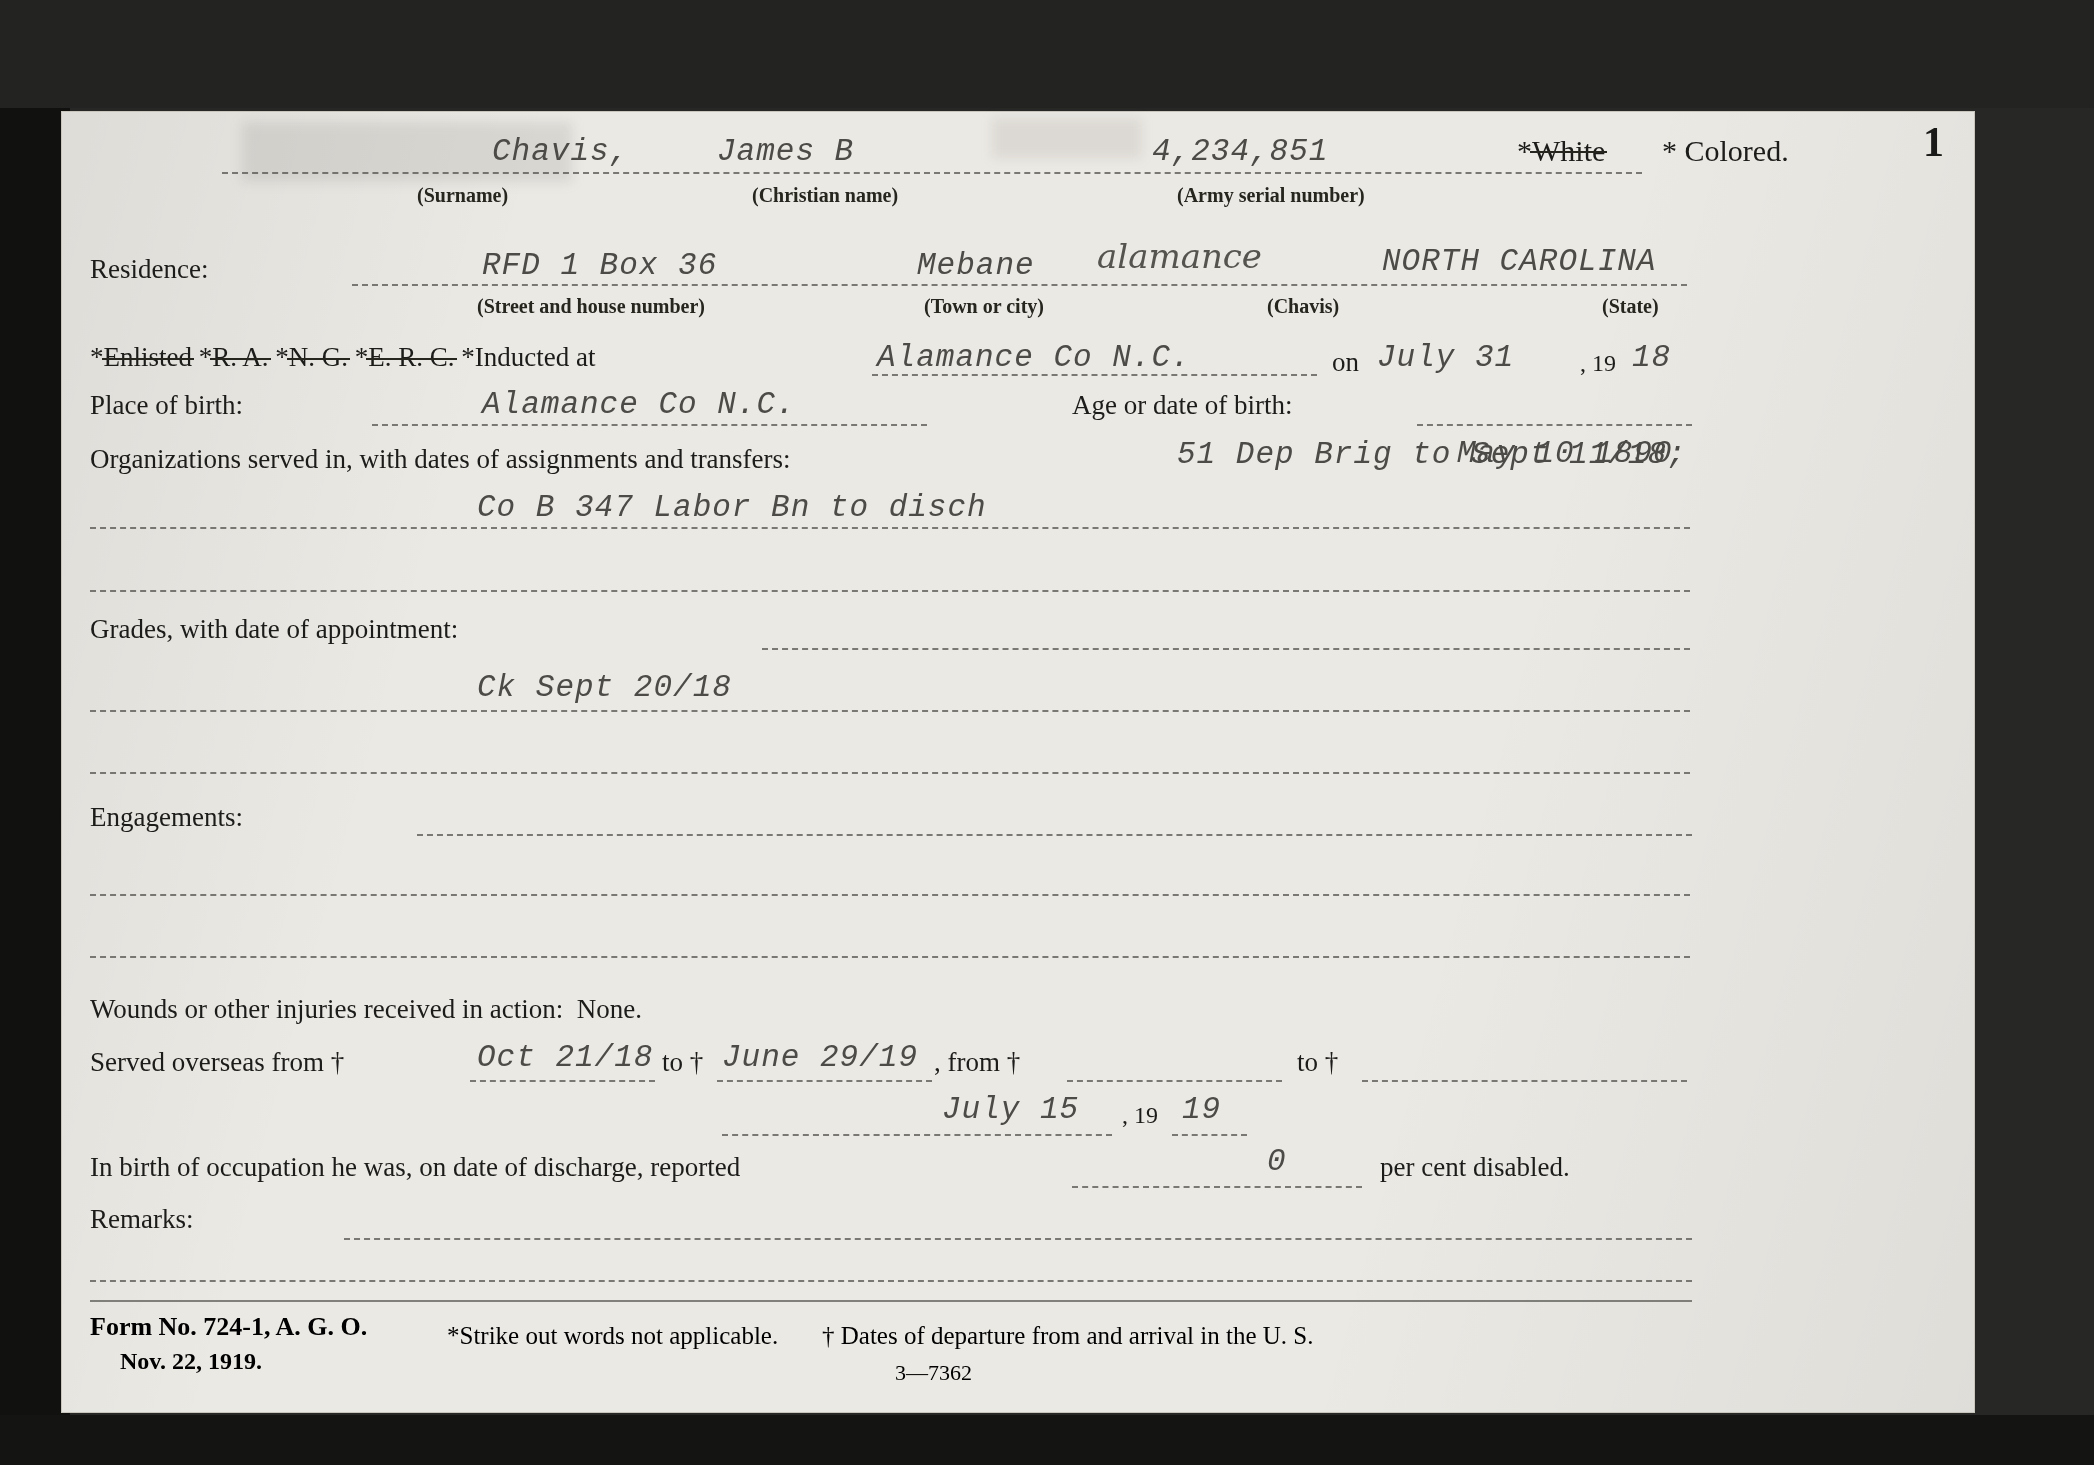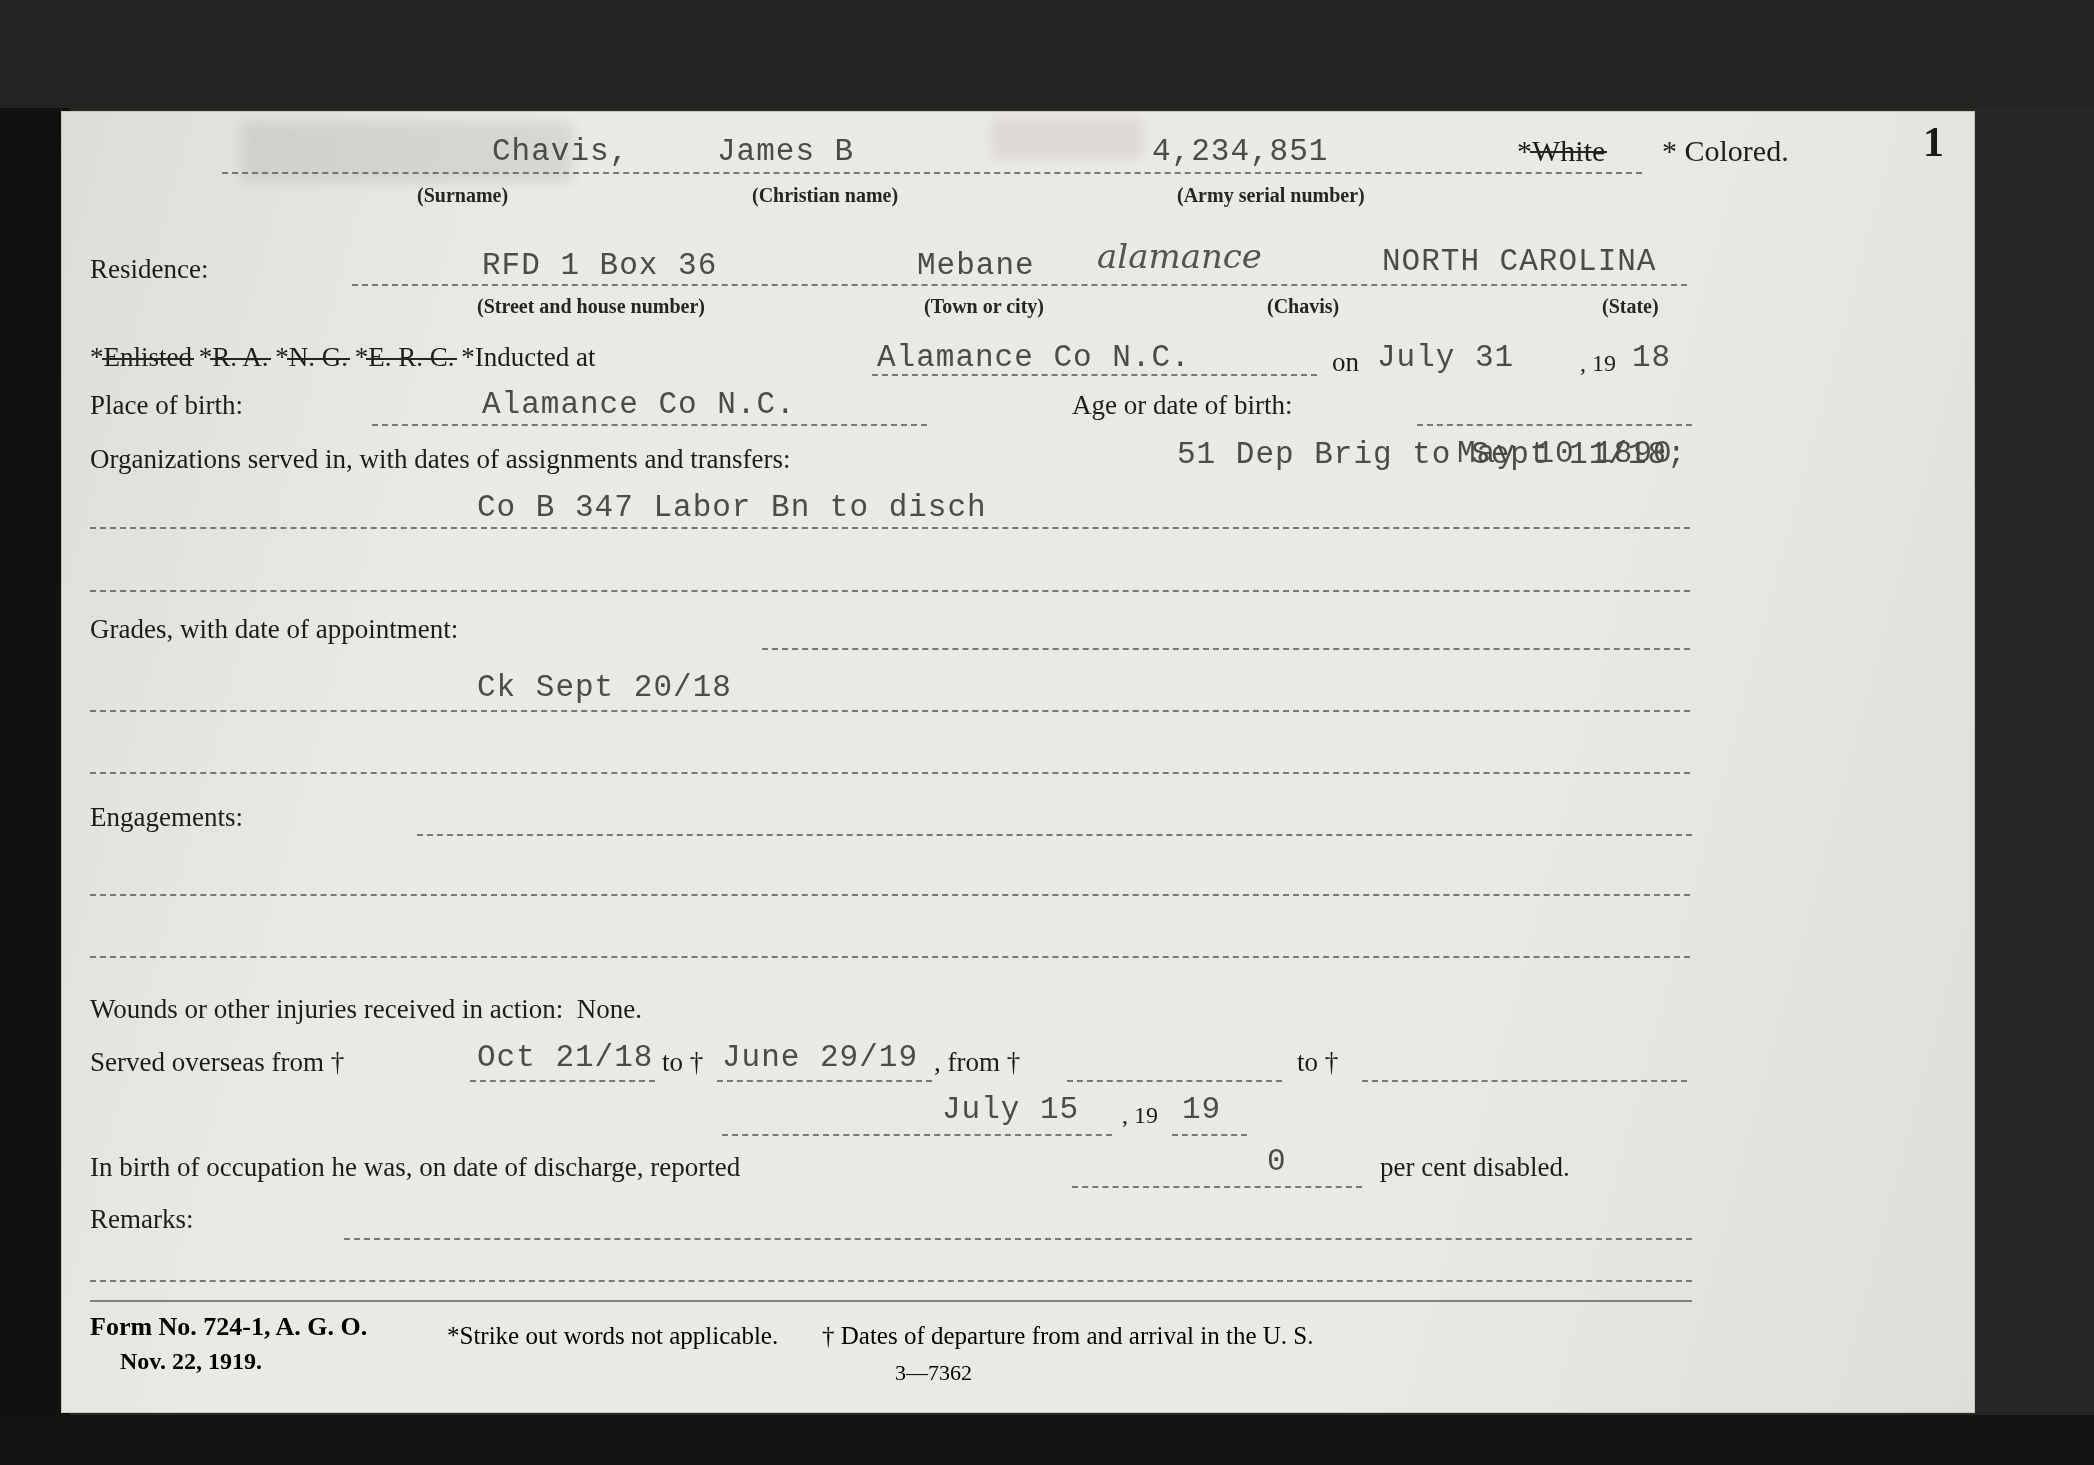--- a/index.html
+++ b/index.html
@@ -36,21 +36,21 @@
   .rule{position:absolute;height:0;border-bottom:2px dashed #55534e;opacity:.75;}
   .ruleSolid{position:absolute;height:0;border-bottom:2px solid #55534e;opacity:.6;}
 
   .pagenum{position:absolute;right:30px;top:6px;font-family:"Liberation Serif",serif;font-size:42px;font-weight:bold;color:#1a1a18;}
 
   .lbl{font-size:27px;}
   .smalllbl{font-size:20px;font-weight:bold;font-family:"Liberation Serif",serif;color:#26261f;}
 
   .strike{position:relative;}
   .strike:after{content:"";position:absolute;left:-2px;right:-2px;top:52%;height:2px;background:#26261f;}
-  .tmd{font-size:31px;}
+  .tmd{font-size:31px;font-style:italic;}
 
   .footer{position:absolute;font-family:"Liberation Serif",serif;color:#000000;}
 </style>
 </head>
 <body>
 
 <div id="scan">
   <div id="leftdark" class="band"></div>
   <div id="topdark" class="band"></div>
   <div id="botdark" class="band"></div>

